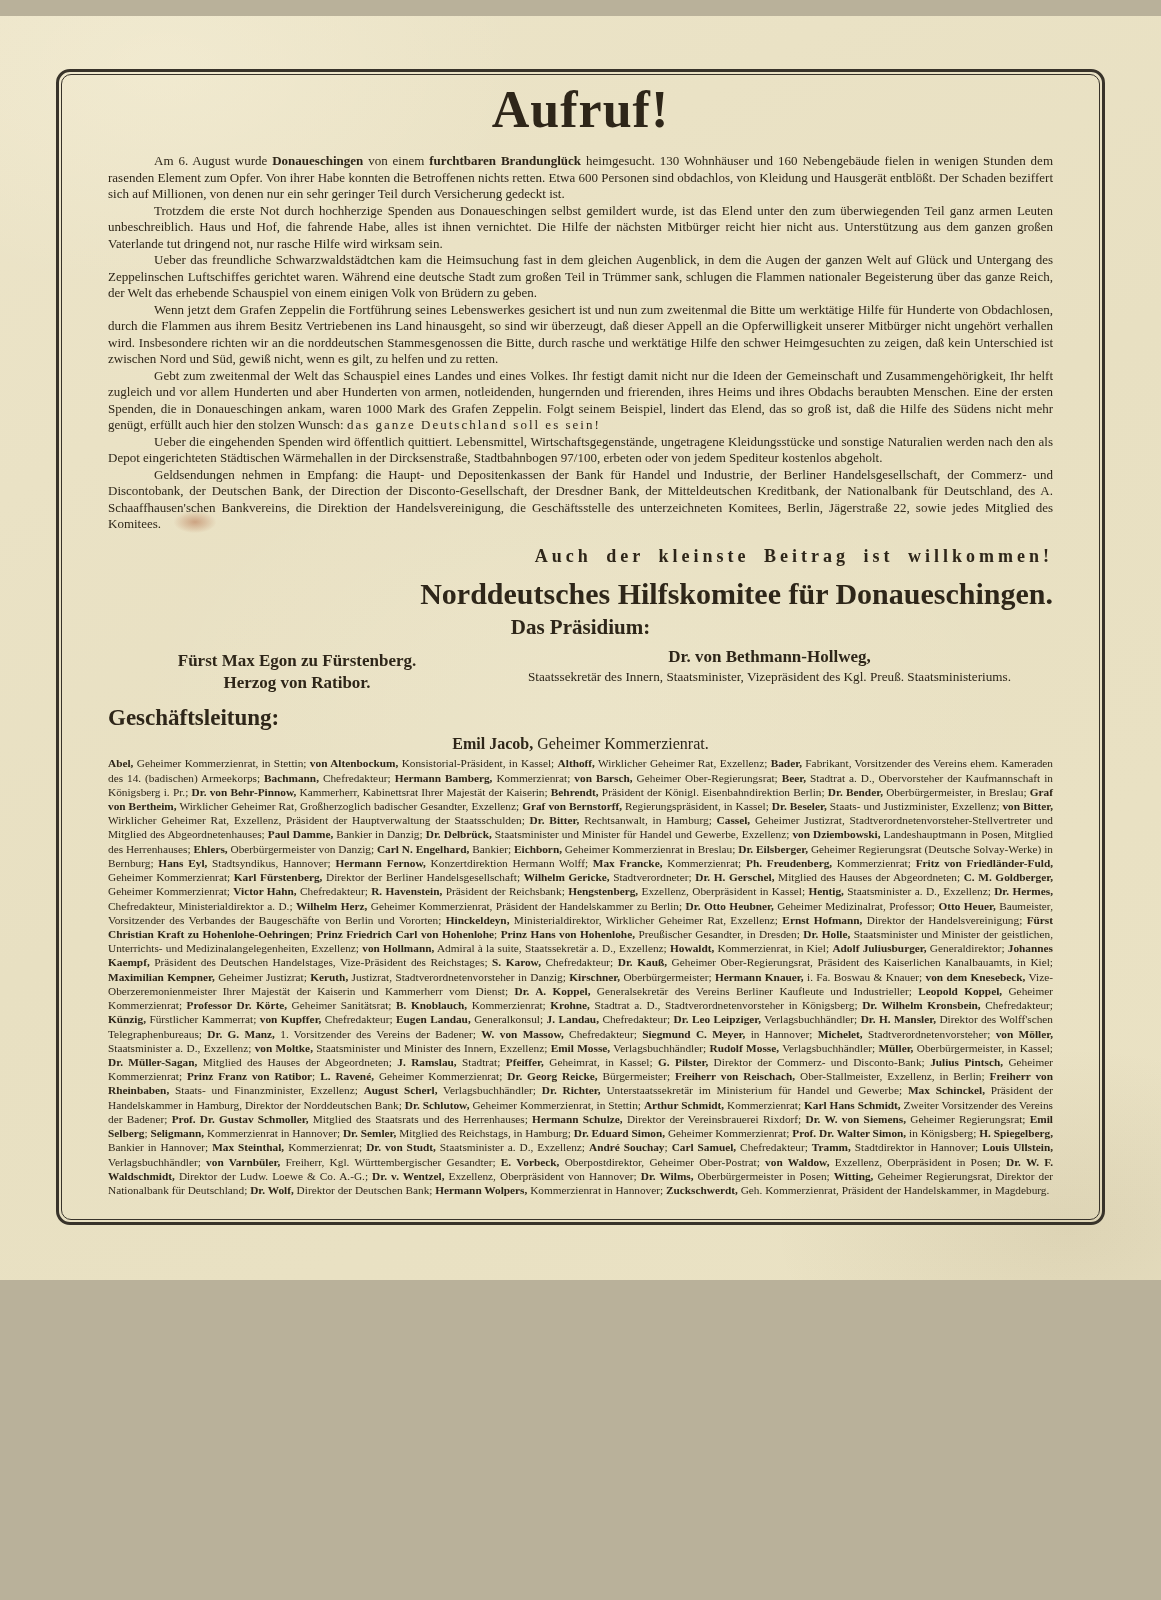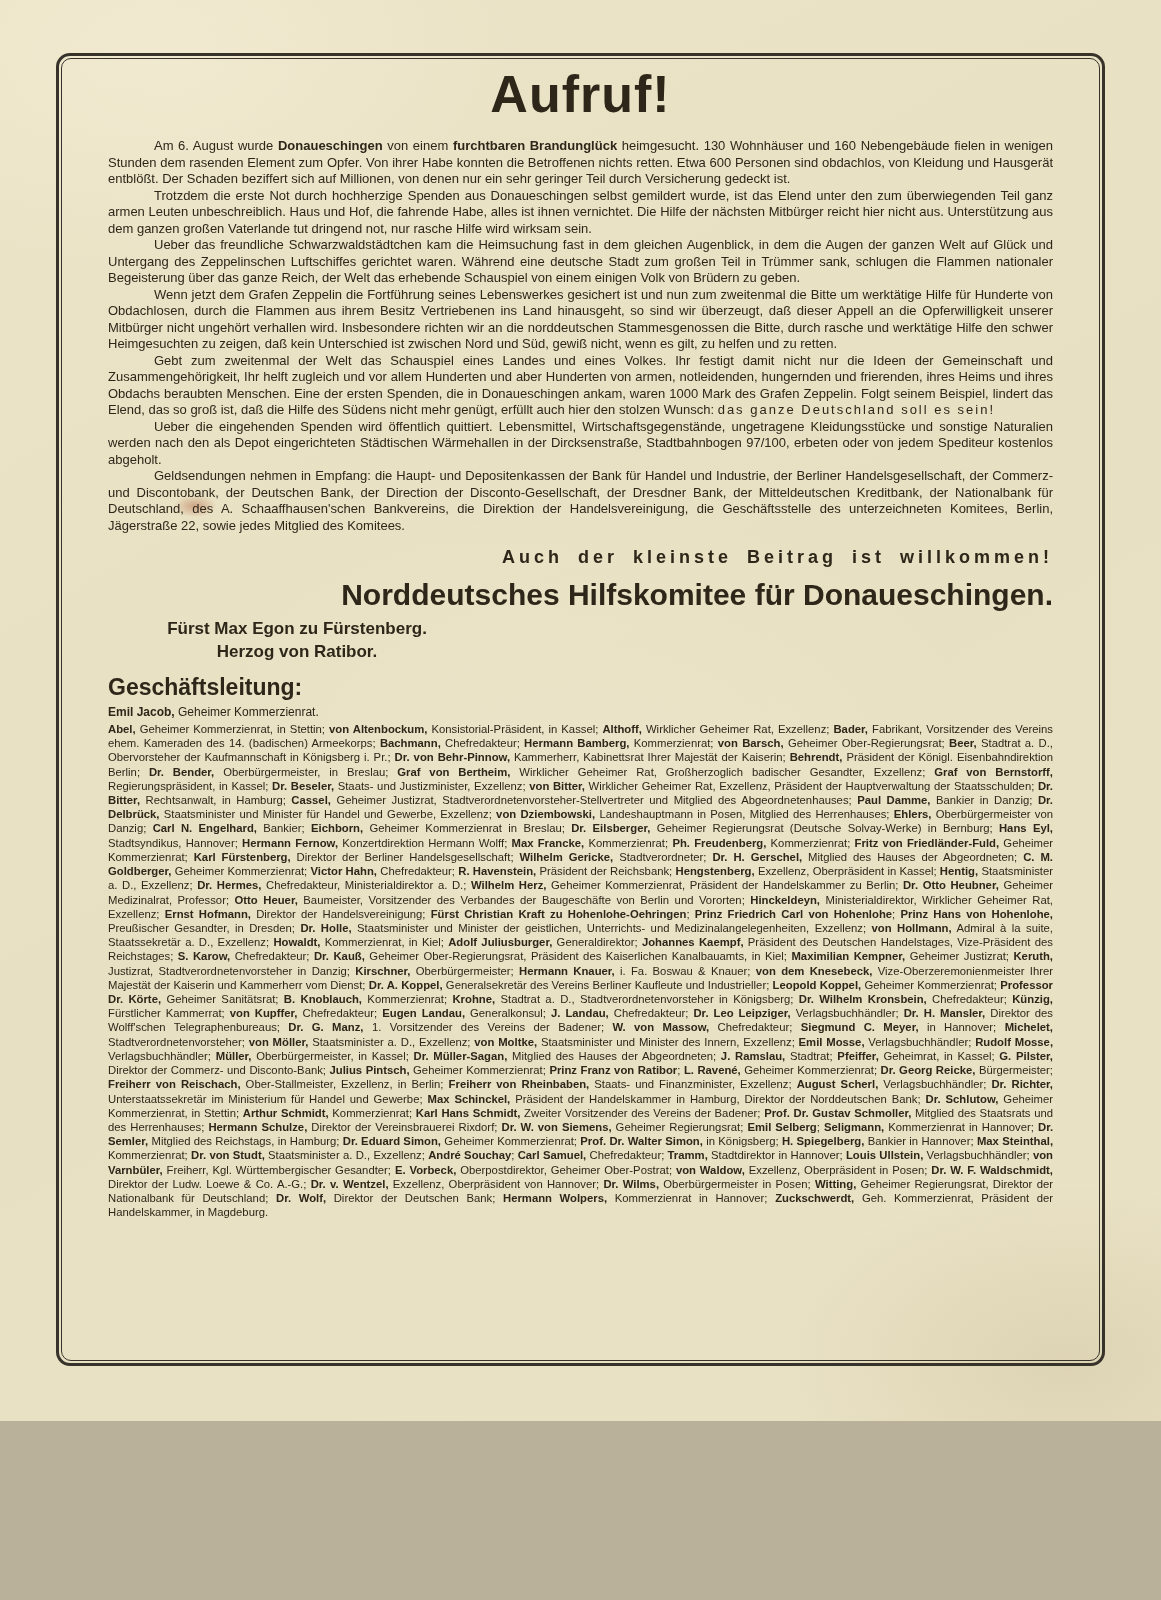--- a/index.html
+++ b/index.html
@@ -1,23 +1,23 @@
 <!DOCTYPE html>
 <html><head>
 <meta charset="utf-8">
 <style>
   html, body { margin: 0; padding: 0; }
   body { background: #b9b19a; }
   .page {
     position: relative;
     width: 1161px;
-    height: 1421px;
-    margin: 0 auto;
+    height: 1264px;
+    margin: 16px auto;
     overflow: hidden;
-    font-family: Liberation Sans, sans-serif;
+    font-family: Liberation Serif, serif;
     color: #2e2619;
     background:
       radial-gradient(ellipse 420px 260px at 92% 96%, rgba(110,90,50,0.10), rgba(110,90,50,0) 70%),
       radial-gradient(ellipse 520px 320px at 14% 4%, rgba(255,250,230,0.28), rgba(255,250,230,0) 70%),
       radial-gradient(ellipse 600px 400px at 50% 55%, rgba(255,252,238,0.15), rgba(255,252,238,0) 75%),
       linear-gradient(150deg, #ece4c8 0%, #e8e0c2 50%, #eae2c4 100%);
   }
   .stain-left {
     position: absolute; left: 168px; top: 492px; width: 54px; height: 28px;
     background: radial-gradient(closest-side, rgba(160,70,30,0.40), rgba(160,70,30,0) 80%);
@@ -80,21 +80,21 @@
   .presidium-left  { width: 40%; text-align: center; padding-top: 4px; }
   .presidium-right { width: 60%; text-align: center; }
   .pres-name { font-weight: bold; font-size: 17px; line-height: 1.35; }
   .pres-caption { font-size: 13.2px; line-height: 1.3; }
   .management-heading {
     margin: 10px 0 4px 0;
     text-align: left;
     font-size: 23px;
     font-weight: bold;
   }
-  .lead-line { margin: 0 0 3px 0; font-size: 12px; }
+  .lead-line { margin: 0 0 3px 0; text-align: center; font-size: 16px; }
   .lead-line b { font-weight: bold; }
   .members {
     margin: 0;
     font-size: 11.3px;
     line-height: 1.26;
     text-align: justify;
   }
   .members b { font-weight: bold; }
 </style>
 </head>
@@ -115,25 +115,30 @@
         <p><span>Wenn jetzt dem Grafen Zeppelin die Fortführung seines Lebenswerkes gesichert ist und nun zum zweitenmal die Bitte um werktätige Hilfe für Hunderte von Obdachlosen, durch die Flammen aus ihrem Besitz Vertriebenen ins Land hinausgeht, so sind wir überzeugt, daß dieser Appell an die Opferwilligkeit unserer Mitbürger nicht ungehört verhallen wird. Insbesondere richten wir an die norddeutschen Stammesgenossen die Bitte, durch rasche und werktätige Hilfe den schwer Heimgesuchten zu zeigen, daß kein Unterschied ist zwischen Nord und Süd, gewiß nicht, wenn es gilt, zu helfen und zu retten.</span></p>
         <p><span>Gebt zum zweitenmal der Welt das Schauspiel eines Landes und eines Volkes. Ihr festigt damit nicht nur die Ideen der Gemeinschaft und Zusammengehörigkeit, Ihr helft zugleich und vor allem Hunderten und aber Hunderten von armen, notleidenden, hungernden und frierenden, ihres Heims und ihres Obdachs beraubten Menschen. Eine der ersten Spenden, die in Donaueschingen ankam, waren 1000 Mark des Grafen Zeppelin. Folgt seinem Beispiel, lindert das Elend, das so groß ist, daß die Hilfe des Südens nicht mehr genügt, erfüllt auch hier den stolzen Wunsch: </span><span class="sperr">das ganze Deutschland soll es sein!</span></p>
         <p><span>Ueber die eingehenden Spenden wird öffentlich quittiert. Lebensmittel, Wirtschaftsgegenstände, ungetragene Kleidungsstücke und sonstige Naturalien werden nach den als Depot eingerichteten Städtischen Wärmehallen in der Dircksenstraße, Stadtbahnbogen 97/100, erbeten oder von jedem Spediteur kostenlos abgeholt.</span></p>
         <p><span>Geldsendungen nehmen in Empfang: die Haupt- und Depositenkassen der Bank für Handel und Industrie, der Berliner Handelsgesellschaft, der Commerz- und Discontobank, der Deutschen Bank, der Direction der Disconto-Gesellschaft, der Dresdner Bank, der Mitteldeutschen Kreditbank, der Nationalbank für Deutschland, des A. Schaaffhausen'schen Bankvereins, die Direktion der Handelsvereinigung, die Geschäftsstelle des unterzeichneten Komitees, Berlin, Jägerstraße 22, sowie jedes Mitglied des Komitees.</span></p>
       </div>
 
     <p class="closing">Auch der kleinste Beitrag ist willkommen!</p>
 
     <h2 class="committee">Norddeutsches Hilfskomitee für Donaueschingen.</h2>
 
+    <h3 class="presidium-heading">Das Präsidium:</h3>
 
     <div class="presidium-row">
       <div class="presidium-left">
         <div class="pres-name">Fürst Max Egon zu Fürstenberg.</div>
         <div class="pres-name">Herzog von Ratibor.</div>
+      </div>
+      <div class="presidium-right">
+        <div class="pres-name">Dr. von Bethmann-Hollweg,</div>
+        <div class="pres-caption">Staatssekretär des Innern, Staatsminister, Vizepräsident des Kgl. Preuß. Staatsministeriums.</div>
       </div>
     </div>
 
     <h3 class="management-heading">Geschäftsleitung:</h3>
 
     <p class="lead-line"><b>Emil Jacob,</b><span> Geheimer Kommerzienrat.</span></p>
 
     <p class="members"><b>Abel,</b> Geheimer Kommerzienrat, in Stettin; <b>von Altenbockum,</b> Konsistorial-Präsident, in Kassel; <b>Althoff,</b> Wirklicher Geheimer Rat, Exzellenz; <b>Bader,</b> Fabrikant, Vorsitzender des Vereins ehem. Kameraden des 14. (badischen) Armeekorps; <b>Bachmann,</b> Chefredakteur; <b>Hermann Bamberg,</b> Kommerzienrat; <b>von Barsch,</b> Geheimer Ober-Regierungsrat; <b>Beer,</b> Stadtrat a. D., Obervorsteher der Kaufmannschaft in Königsberg i. Pr.; <b>Dr. von Behr-Pinnow,</b> Kammerherr, Kabinettsrat Ihrer Majestät der Kaiserin; <b>Behrendt,</b> Präsident der Königl. Eisenbahndirektion Berlin; <b>Dr. Bender,</b> Oberbürgermeister, in Breslau; <b>Graf von Bertheim,</b> Wirklicher Geheimer Rat, Großherzoglich badischer Gesandter, Exzellenz; <b>Graf von Bernstorff,</b> Regierungspräsident, in Kassel; <b>Dr. Beseler,</b> Staats- und Justizminister, Exzellenz; <b>von Bitter,</b> Wirklicher Geheimer Rat, Exzellenz, Präsident der Hauptverwaltung der Staatsschulden; <b>Dr. Bitter,</b> Rechtsanwalt, in Hamburg; <b>Cassel,</b> Geheimer Justizrat, Stadtverordnetenvorsteher-Stellvertreter und Mitglied des Abgeordnetenhauses; <b>Paul Damme,</b> Bankier in Danzig; <b>Dr. Delbrück,</b> Staatsminister und Minister für Handel und Gewerbe, Exzellenz; <b>von Dziembowski,</b> Landeshauptmann in Posen, Mitglied des Herrenhauses; <b>Ehlers,</b> Oberbürgermeister von Danzig; <b>Carl N. Engelhard,</b> Bankier; <b>Eichborn,</b> Geheimer Kommerzienrat in Breslau; <b>Dr. Eilsberger,</b> Geheimer Regierungsrat (Deutsche Solvay-Werke) in Bernburg; <b>Hans Eyl,</b> Stadtsyndikus, Hannover; <b>Hermann Fernow,</b> Konzertdirektion Hermann Wolff; <b>Max Francke,</b> Kommerzienrat; <b>Ph. Freudenberg,</b> Kommerzienrat; <b>Fritz von Friedländer-Fuld,</b> Geheimer Kommerzienrat; <b>Karl Fürstenberg,</b> Direktor der Berliner Handelsgesellschaft; <b>Wilhelm Gericke,</b> Stadtverordneter; <b>Dr. H. Gerschel,</b> Mitglied des Hauses der Abgeordneten; <b>C. M. Goldberger,</b> Geheimer Kommerzienrat; <b>Victor Hahn,</b> Chefredakteur; <b>R. Havenstein,</b> Präsident der Reichsbank; <b>Hengstenberg,</b> Exzellenz, Oberpräsident in Kassel; <b>Hentig,</b> Staatsminister a. D., Exzellenz; <b>Dr. Hermes,</b> Chefredakteur, Ministerialdirektor a. D.; <b>Wilhelm Herz,</b> Geheimer Kommerzienrat, Präsident der Handelskammer zu Berlin; <b>Dr. Otto Heubner,</b> Geheimer Medizinalrat, Professor; <b>Otto Heuer,</b> Baumeister, Vorsitzender des Verbandes der Baugeschäfte von Berlin und Vororten; <b>Hinckeldeyn,</b> Ministerialdirektor, Wirklicher Geheimer Rat, Exzellenz; <b>Ernst Hofmann,</b> Direktor der Handelsvereinigung; <b>Fürst Christian Kraft zu Hohenlohe-Oehringen</b>; <b>Prinz Friedrich Carl von Hohenlohe</b>; <b>Prinz Hans von Hohenlohe,</b> Preußischer Gesandter, in Dresden; <b>Dr. Holle,</b> Staatsminister und Minister der geistlichen, Unterrichts- und Medizinalangelegenheiten, Exzellenz; <b>von Hollmann,</b> Admiral à la suite, Staatssekretär a. D., Exzellenz; <b>Howaldt,</b> Kommerzienrat, in Kiel; <b>Adolf Juliusburger,</b> Generaldirektor; <b>Johannes Kaempf,</b> Präsident des Deutschen Handelstages, Vize-Präsident des Reichstages; <b>S. Karow,</b> Chefredakteur; <b>Dr. Kauß,</b> Geheimer Ober-Regierungsrat, Präsident des Kaiserlichen Kanalbauamts, in Kiel; <b>Maximilian Kempner,</b> Geheimer Justizrat; <b>Keruth,</b> Justizrat, Stadtverordnetenvorsteher in Danzig; <b>Kirschner,</b> Oberbürgermeister; <b>Hermann Knauer,</b> i. Fa. Boswau &amp; Knauer; <b>von dem Knesebeck,</b> Vize-Oberzeremonienmeister Ihrer Majestät der Kaiserin und Kammerherr vom Dienst; <b>Dr. A. Koppel,</b> Generalsekretär des Vereins Berliner Kaufleute und Industrieller; <b>Leopold Koppel,</b> Geheimer Kommerzienrat; <b>Professor Dr. Körte,</b> Geheimer Sanitätsrat; <b>B. Knoblauch,</b> Kommerzienrat; <b>Krohne,</b> Stadtrat a. D., Stadtverordnetenvorsteher in Königsberg; <b>Dr. Wilhelm Kronsbein,</b> Chefredakteur; <b>Künzig,</b> Fürstlicher Kammerrat; <b>von Kupffer,</b> Chefredakteur; <b>Eugen Landau,</b> Generalkonsul; <b>J. Landau,</b> Chefredakteur; <b>Dr. Leo Leipziger,</b> Verlagsbuchhändler; <b>Dr. H. Mansler,</b> Direktor des Wolff'schen Telegraphenbureaus; <b>Dr. G. Manz,</b> 1. Vorsitzender des Vereins der Badener; <b>W. von Massow,</b> Chefredakteur; <b>Siegmund C. Meyer,</b> in Hannover; <b>Michelet,</b> Stadtverordnetenvorsteher; <b>von Möller,</b> Staatsminister a. D., Exzellenz; <b>von Moltke,</b> Staatsminister und Minister des Innern, Exzellenz; <b>Emil Mosse,</b> Verlagsbuchhändler; <b>Rudolf Mosse,</b> Verlagsbuchhändler; <b>Müller,</b> Oberbürgermeister, in Kassel; <b>Dr. Müller-Sagan,</b> Mitglied des Hauses der Abgeordneten; <b>J. Ramslau,</b> Stadtrat; <b>Pfeiffer,</b> Geheimrat, in Kassel; <b>G. Pilster,</b> Direktor der Commerz- und Disconto-Bank; <b>Julius Pintsch,</b> Geheimer Kommerzienrat; <b>Prinz Franz von Ratibor</b>; <b>L. Ravené,</b> Geheimer Kommerzienrat; <b>Dr. Georg Reicke,</b> Bürgermeister; <b>Freiherr von Reischach,</b> Ober-Stallmeister, Exzellenz, in Berlin; <b>Freiherr von Rheinbaben,</b> Staats- und Finanzminister, Exzellenz; <b>August Scherl,</b> Verlagsbuchhändler; <b>Dr. Richter,</b> Unterstaatssekretär im Ministerium für Handel und Gewerbe; <b>Max Schinckel,</b> Präsident der Handelskammer in Hamburg, Direktor der Norddeutschen Bank; <b>Dr. Schlutow,</b> Geheimer Kommerzienrat, in Stettin; <b>Arthur Schmidt,</b> Kommerzienrat; <b>Karl Hans Schmidt,</b> Zweiter Vorsitzender des Vereins der Badener; <b>Prof. Dr. Gustav Schmoller,</b> Mitglied des Staatsrats und des Herrenhauses; <b>Hermann Schulze,</b> Direktor der Vereinsbrauerei Rixdorf; <b>Dr. W. von Siemens,</b> Geheimer Regierungsrat; <b>Emil Selberg</b>; <b>Seligmann,</b> Kommerzienrat in Hannover; <b>Dr. Semler,</b> Mitglied des Reichstags, in Hamburg; <b>Dr. Eduard Simon,</b> Geheimer Kommerzienrat; <b>Prof. Dr. Walter Simon,</b> in Königsberg; <b>H. Spiegelberg,</b> Bankier in Hannover; <b>Max Steinthal,</b> Kommerzienrat; <b>Dr. von Studt,</b> Staatsminister a. D., Exzellenz; <b>André Souchay</b>; <b>Carl Samuel,</b> Chefredakteur; <b>Tramm,</b> Stadtdirektor in Hannover; <b>Louis Ullstein,</b> Verlagsbuchhändler; <b>von Varnbüler,</b> Freiherr, Kgl. Württembergischer Gesandter; <b>E. Vorbeck,</b> Oberpostdirektor, Geheimer Ober-Postrat; <b>von Waldow,</b> Exzellenz, Oberpräsident in Posen; <b>Dr. W. F. Waldschmidt,</b> Direktor der Ludw. Loewe &amp; Co. A.-G.; <b>Dr. v. Wentzel,</b> Exzellenz, Oberpräsident von Hannover; <b>Dr. Wilms,</b> Oberbürgermeister in Posen; <b>Witting,</b> Geheimer Regierungsrat, Direktor der Nationalbank für Deutschland; <b>Dr. Wolf,</b> Direktor der Deutschen Bank; <b>Hermann Wolpers,</b> Kommerzienrat in Hannover; <b>Zuckschwerdt,</b> Geh. Kommerzienrat, Präsident der Handelskammer, in Magdeburg.</p>
   </div>
 </div>

